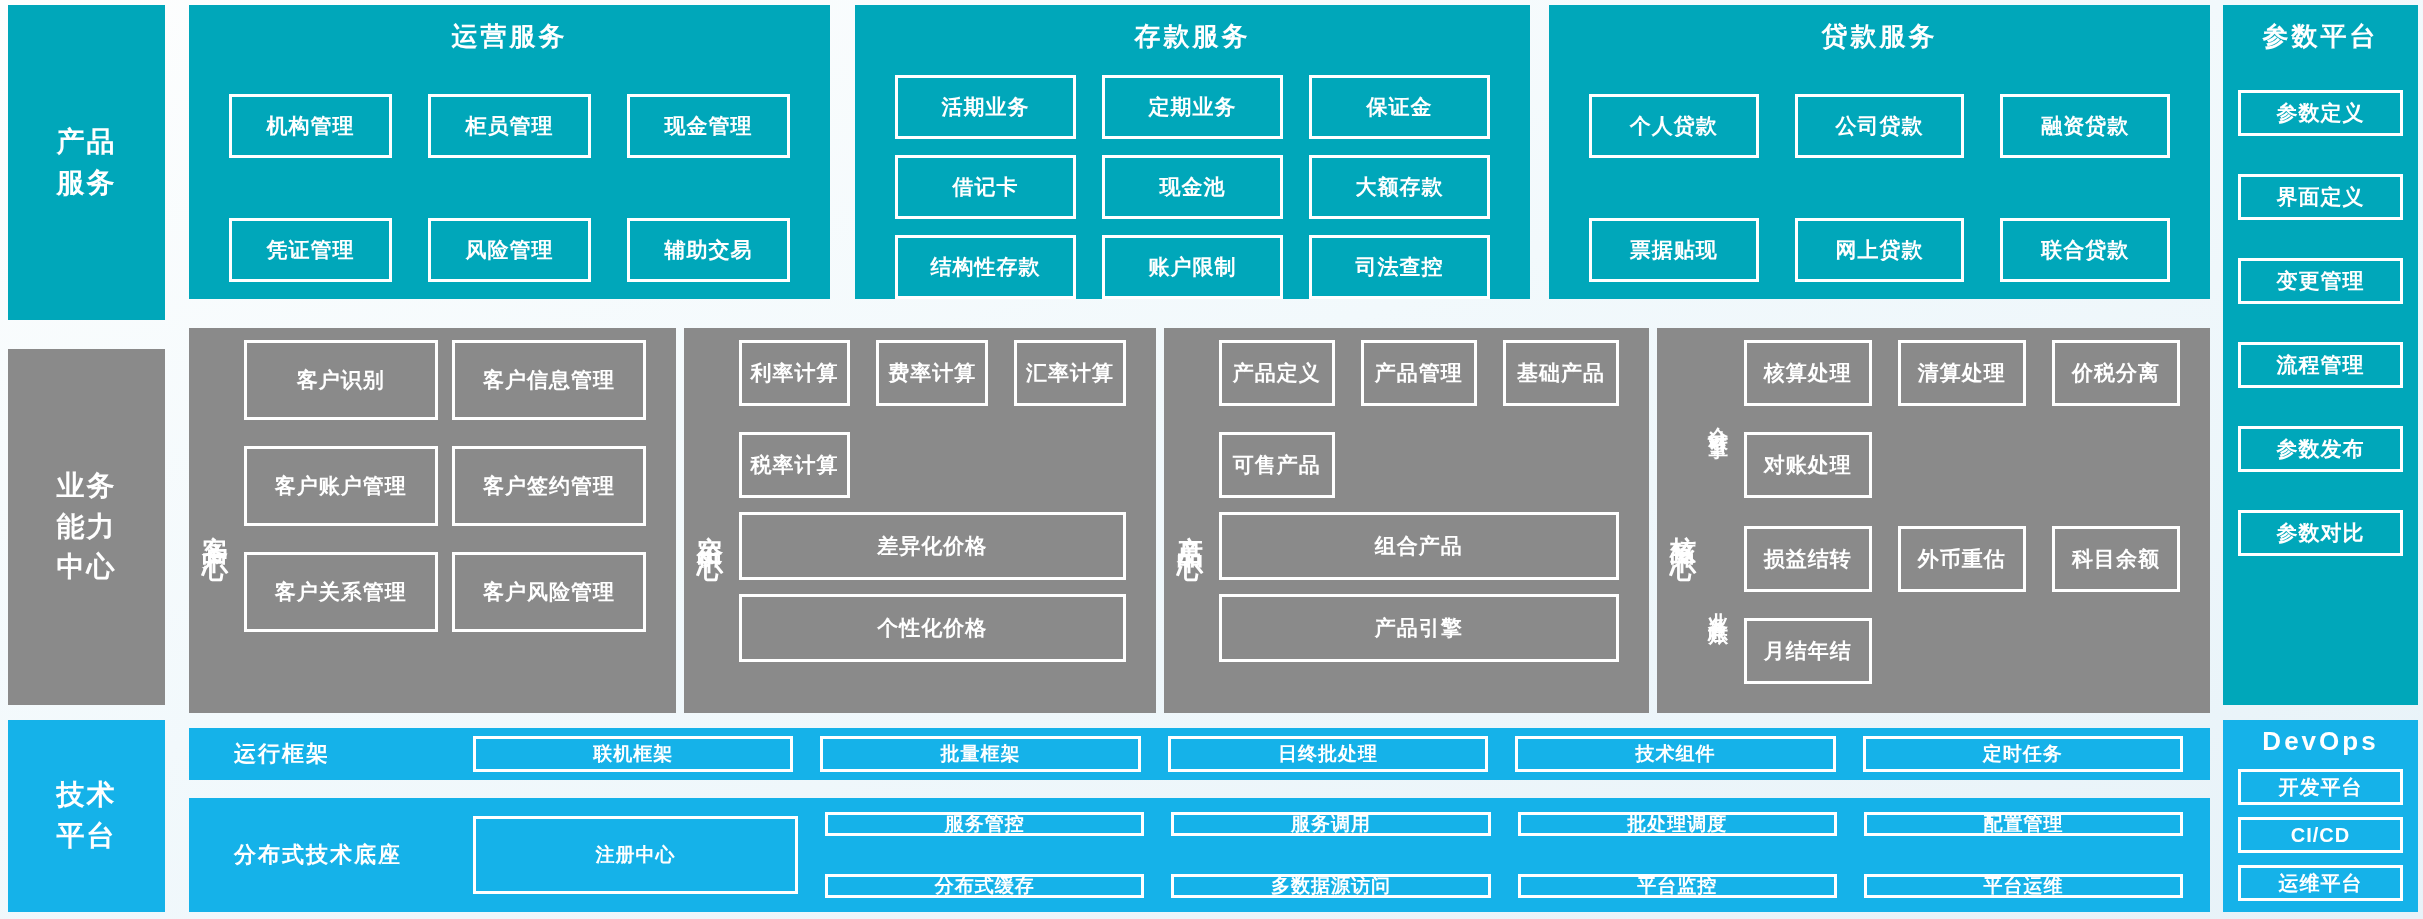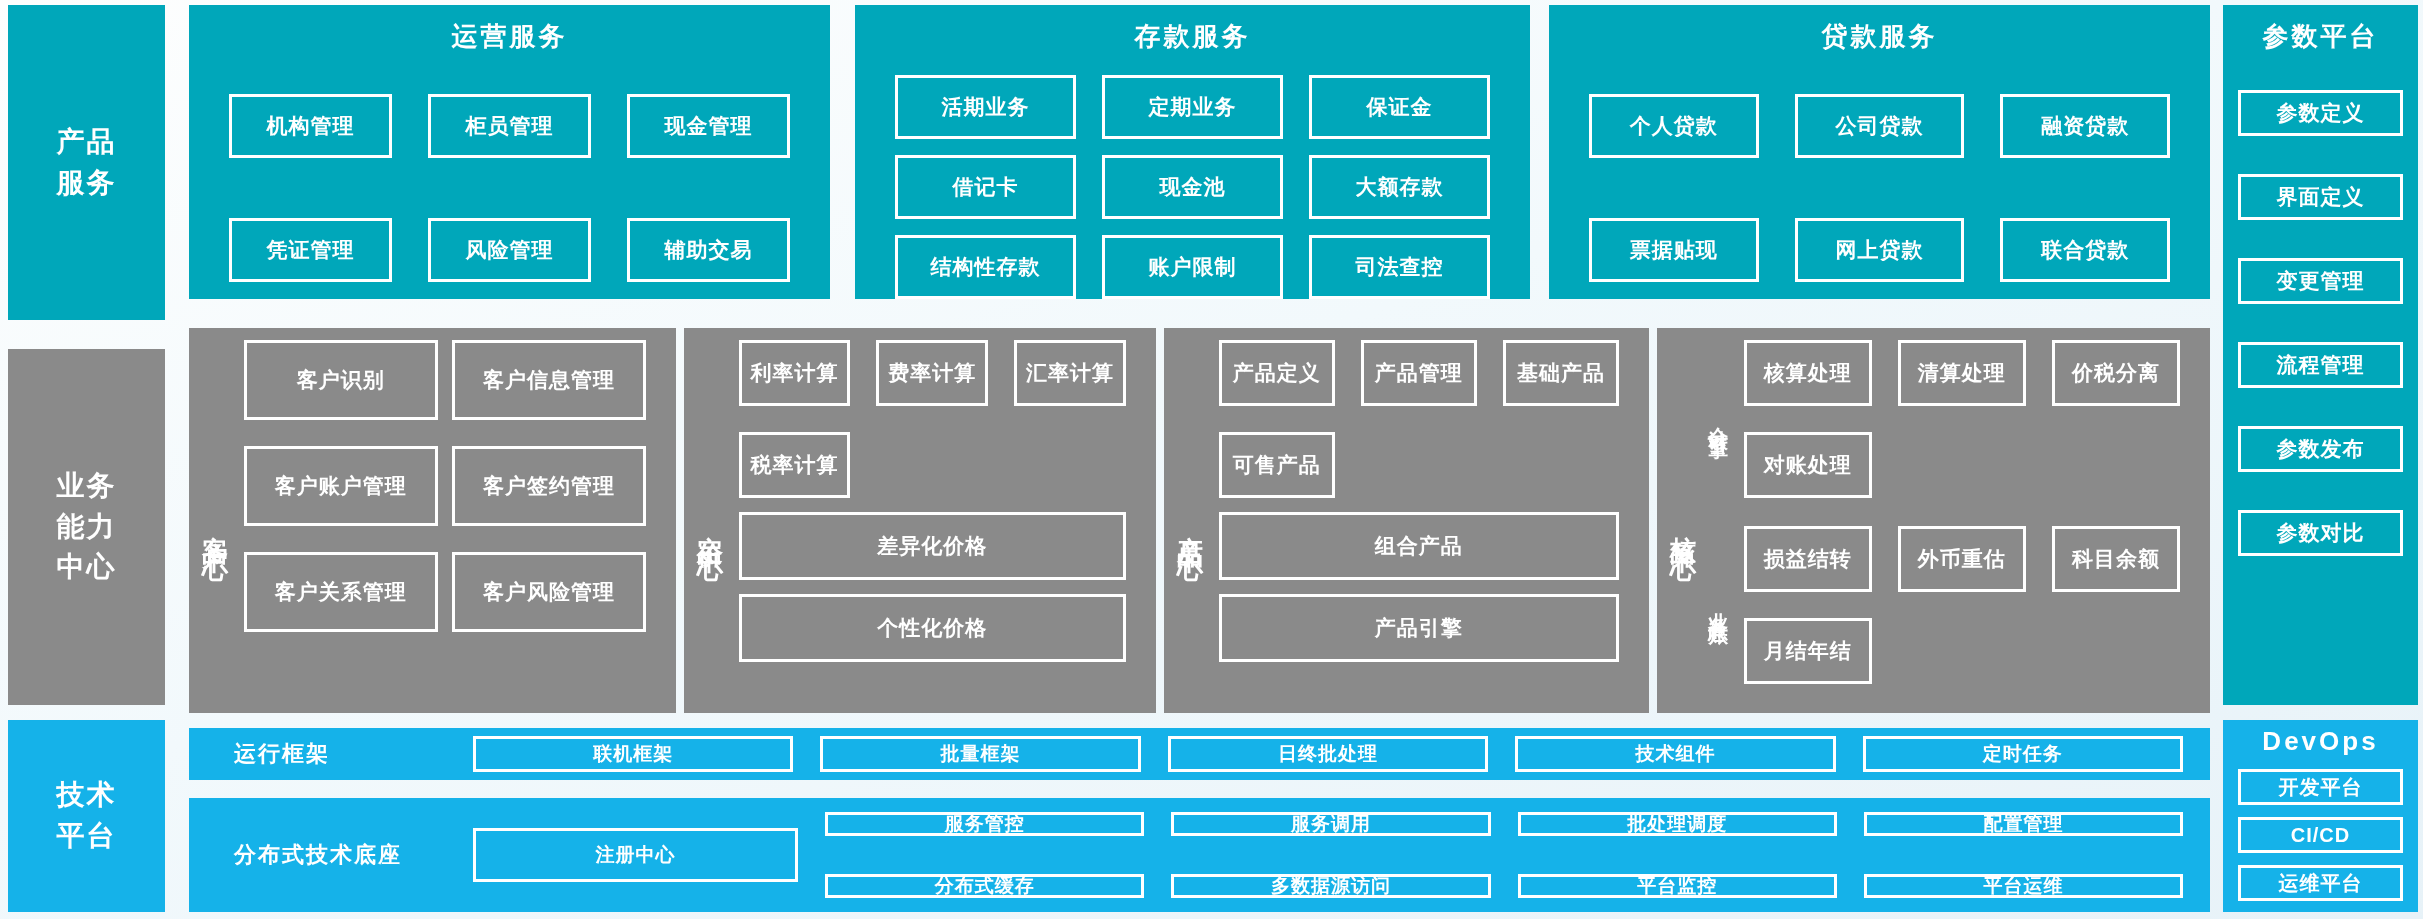--- a/index.html
+++ b/index.html
@@ -70,21 +70,21 @@
   .acc-group { display: flex; }
   .acc-group .grid2 { flex: 1; margin-left: 14px; }
   .acc-group + .acc-group { margin-top: 28px; }
 
   
   .band { width: 100%; display: flex; align-items: center; padding: 0 27px 0 45px; }
   .band1 { height: 52px; }
   .band2 { height: 114px; margin-top: 18px; align-items: stretch; padding-top: 14px; padding-bottom: 14px; }
   .band-label { width: 212px; flex: 0 0 auto; font-size: 22px; font-weight: 700; letter-spacing: 2px; align-self: center; }
   .bb { height: 36px; font-size: 19px; flex: 1; margin-left: 27px; }
-  .registry { height: 54px; align-self: center; }
+  .registry { height: 78px; align-self: center; }
   .bcol { flex: 1; margin-left: 27px; display: flex; flex-direction: column; justify-content: space-between; }
   .bcol .bx { height: 24px; font-size: 19px; margin-left: 0; }
 
   
   .param { height: 700px; padding: 16px 15px 0; display: flex; flex-direction: column; }
   .param .bx { height: 46px; margin-top: 38px; }
   .param .bx:first-of-type { margin-top: 34px; }
   .devops { height: 192px; margin-top: 15px; padding: 6px 15px 0; display: flex; flex-direction: column; }
   .devops .bx { height: 36px; margin-top: 12px; font-size: 20px; }
   .devops .bx:first-of-type { margin-top: 6px; }

